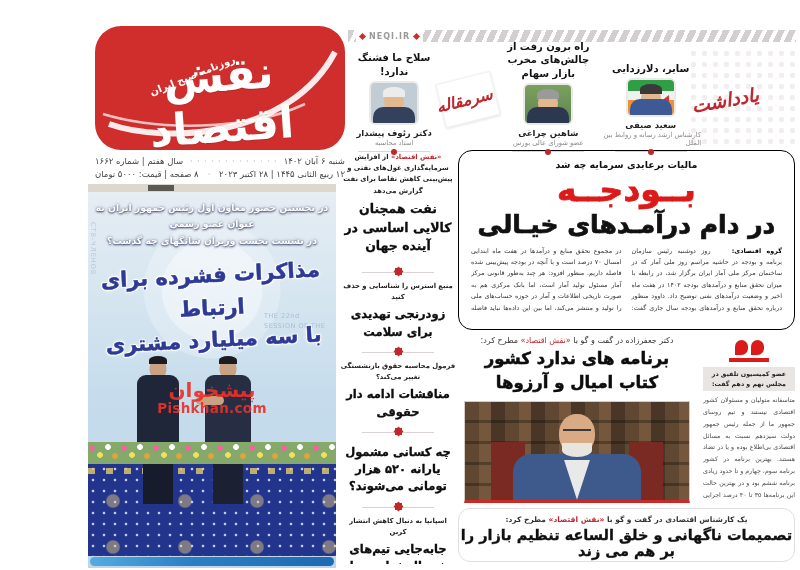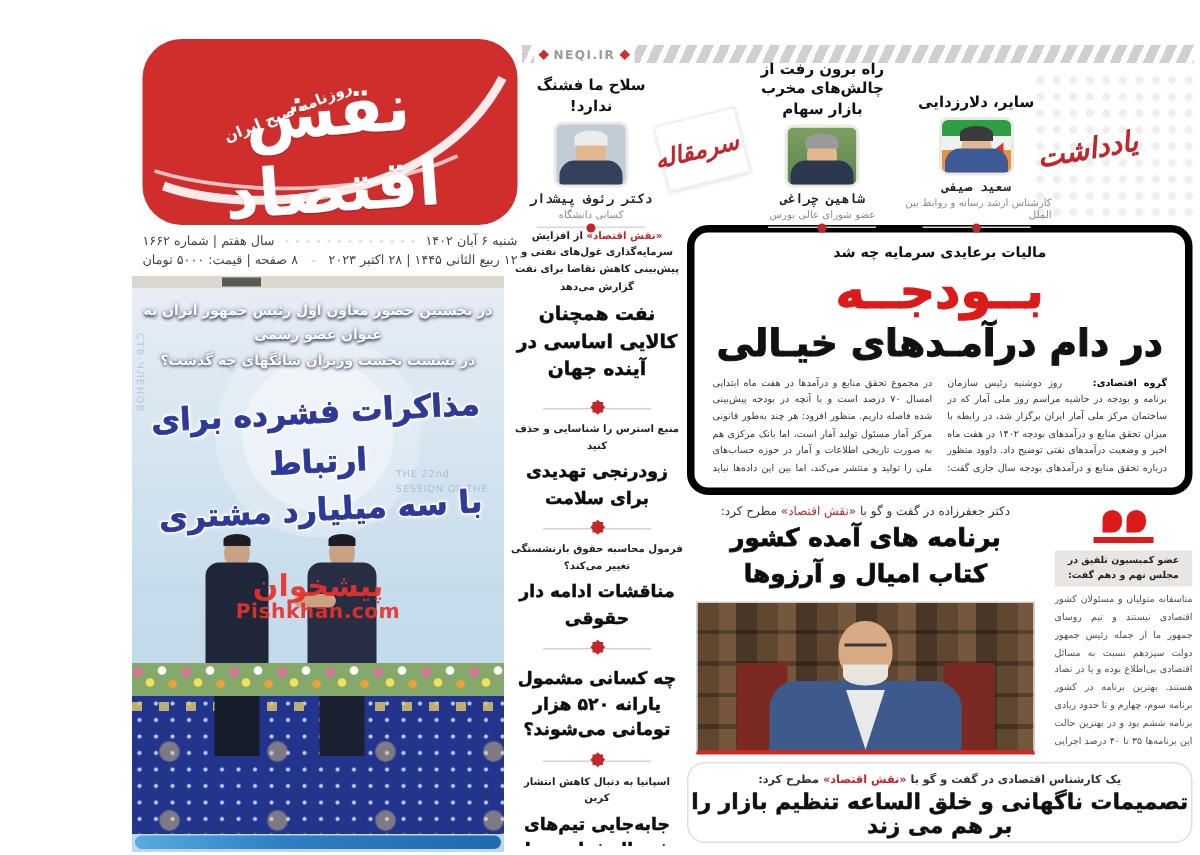--- a/index.html
+++ b/index.html
@@ -58,21 +58,21 @@
   .portrait .hair { position:absolute; left:50%; top:4px; transform:translateX(-50%);
     width:22px; height:10px; background:#8a8a8a; border-radius:50% 50% 0 0; z-index:3;}
   .portrait .suit { position:absolute; left:50%; bottom:-2px; transform:translateX(-50%);
     width:42px; height:18px; background:#2c3850; border-radius:10px 10px 0 0; z-index:2;}
   .p1 { background:#c2ccd4; } .p1 .hair { background:#ececec; } .p1 .suit { background:#34415c; }
   .p2 { background:linear-gradient(180deg,#7ca05e,#5c8450); } .p2 .hair { background:#9a9a9a; }
   .p3 { background:linear-gradient(180deg,#2f9e44 0 30%,#eef3f0 30% 58%,#e8923a 58% 100%); }
   .p3 .hair { background:#3a3a3a; } .p3 .suit { background:#3d5a96; }
   .p3 .arrow { position:absolute; right:5px; top:15px; width:0; height:0; z-index:1;
     border-right:9px solid #e03131; border-top:7px solid transparent; border-bottom:7px solid transparent; }
-  .card-name { font-size:8.5px; font-weight:bold; margin-top:3px; color:#222;font-family:Liberation Mono, monospace; }
+  .card-name { font-size:8.5px; font-weight:bold; margin-top:3px; color:#222; }
   .card-role { font-size:6.8px; color:#8a8a8a; margin-top:1px; }
   .card-divider { width:72px; border-top:1px solid #dcd6d6; margin-top:4px; position:relative; }
   .card-divider::after { content:""; position:absolute; left:50%; top:-3px; transform:translateX(-50%);
     width:6px; height:6px; border-radius:50%; background:#c0272d; }
 
   
   .lead { position:absolute; left:88px; top:184px; width:248px; height:384px; overflow:hidden;
     background:linear-gradient(180deg,#e8eef4 0%,#d5e5f0 30%,#c6dcec 55%,#bed7ea 100%); }
   .lead-topstrip { position:absolute; top:0; left:0; right:0; height:8px; background:#ddd8cd; }
   .lead-topstrip i { position:absolute; left:60px; top:1px; width:26px; height:6px; background:#5a5a52; }
@@ -137,21 +137,21 @@
   .t-body { font-size:6.6px; color:#4a4a4a; text-align:justify; line-height:1.8;
     margin-top:5px; max-height:104px; overflow:hidden; }
   .t-div { margin:7px 0 6px; width:72px; height:9px; position:relative;
     display:flex; align-items:center; justify-content:center; }
   .t-div::before { content:""; position:absolute; left:0; right:0; top:4px; border-top:1px solid #d8d2d2; }
   .flower { position:relative; width:7px; height:7px; background:#c4272b; transform:rotate(45deg); z-index:1; }
   .flower::after { content:""; position:absolute; inset:0; background:#c4272b; transform:rotate(45deg); }
 
   
   .budget { position:absolute; left:458px; top:150px; width:337px; height:180px;
-    border:5px solid #000000; border-radius:14px; text-align:center;
+    border:1px solid #000000; border-radius:14px; text-align:center;
     padding:8px 12px 6px; }
   .b-kicker { font-size:9.5px; font-weight:bold; color:#111; }
   .b-red { font-size:33px; font-weight:900; color:#dd1a1a; line-height:1.2;
     -webkit-text-stroke:.8px #dd1a1a; }
   .b-black { font-size:25px; font-weight:900; color:#111; line-height:1.2;
     -webkit-text-stroke:.7px #111; }
   .b-body { margin-top:6px; font-size:6.4px; color:#333; text-align:justify; line-height:1.78;
     column-count:2; column-gap:10px; height:76px; overflow:hidden; }
   .b-body b { color:#000;padding-left:16px; }
   .box-foot { position:absolute; bottom:-5px; left:50%; transform:translateX(-50%);
@@ -267,21 +267,21 @@
     </div>
 
     <div class="card c1">
       <div class="card-title">سلاح ما فشنگ ندارد!</div>
       <div class="portrait p1">
         <span class="hair"></span>
           <span class="head"></span>
           <span class="suit"></span>
       </div>
       <div class="card-name">دکتر رئوف پیشدار</div>
-      <div class="card-role">کسانی دانشگاه</div>
+      <div class="card-role">استاد محاسبه</div>
       <div class="card-divider"></div>
     </div>
   </div>
 
   <div class="lead">
     <div class="lead-topstrip">
         <i></i>
       </div>
     <div class="emblem"></div>
     <div class="lead-ru">СТВ-ЧЛЕНОВ</div>
@@ -353,21 +353,21 @@
     <div class="b-red">بــودجــه</div>
     <div class="b-black">در دام درآمـدهای خیـالی</div>
     <div class="b-body"><b>گروه اقتصادی:</b><span> روز دوشنبه رئیس سازمان برنامه و بودجه در حاشیه مراسم روز ملی آمار که در ساختمان مرکز ملی آمار ایران برگزار شد، در رابطه با میزان تحقق منابع و درآمدهای بودجه ۱۴۰۲ در هفت ماه اخیر و وضعیت درآمدهای نفتی توضیح داد. داوود منظور درباره تحقق منابع و درآمدهای بودجه سال جاری گفت: در مجموع تحقق منابع و درآمدها در هفت ماه ابتدایی امسال ۷۰ درصد است و با آنچه در بودجه پیش‌بینی شده فاصله داریم. منظور افزود: هر چند به‌طور قانونی مرکز آمار مسئول تولید آمار است، اما بانک مرکزی هم به صورت تاریخی اطلاعات و آمار در حوزه حساب‌های ملی را تولید و منتشر می‌کند، اما بین این داده‌ها نباید فاصله معناداری وجود داشته باشد؛ در غیر این صورت مشروعیت داده‌ها زیر سوال می‌رود. یکی از آن بیش‌برآوردی‌ها در حوزه درآمدهای نفتی است؛ درآمدهای نفتی در بودجه ۶۲۰ هزار میلیارد تومان پیش‌بینی شده است. فرض بر این بوده که نفت را با قیمت ۸۰ دلار و به میزان ۱.۵ میلیون بشکه بفروشیم؛ اما در بسیاری از ماه‌های سال قیمت فروش و میزان صادرات کمتر بوده است. داوود منظور، رئیس سازمان برنامه و بودجه، دیروز طی مراسم روز ملی آمار اعلام کرد که ۳۰ درصد از منابع بودجه سال جاری تحقق پیدا نکرده است. او علت اصلی عدم تحقق بودجه را بیش‌برآوردی انتظارات در درآمدهای نفتی و همچنین درآمدهای حاصل...</span></div>
     <div class="box-foot"><span class="flower"></span></div>
   </div>
 
   <div class="interview">
     <div class="iv-main">
       <div class="iv-kicker"><span>دکتر جعفرزاده در گفت و گو با </span><span class="red-brand">«نقش اقتصاد»</span><span> مطرح کرد:</span></div>
       <div class="iv-headline">
-        <span>برنامه های آمده کشور</span><br>
+        <span>برنامه های ندارد کشور</span><br>
         <span>کتاب امیال و آرزوها</span>
       </div>
       <div class="iv-photo">
         <div class="shelfrows"></div>
         <div class="chair cl"></div>
         <div class="chair cr"></div>
         <div class="iv-suit"></div>
         <div class="iv-shirt"></div>
         <div class="iv-head">
             <span class="glasses"></span>

